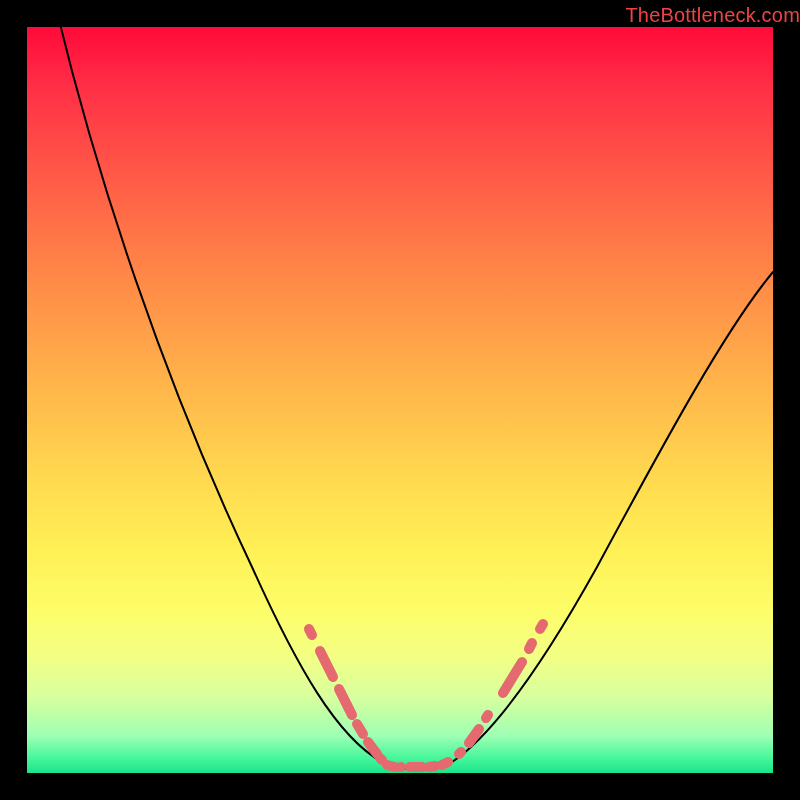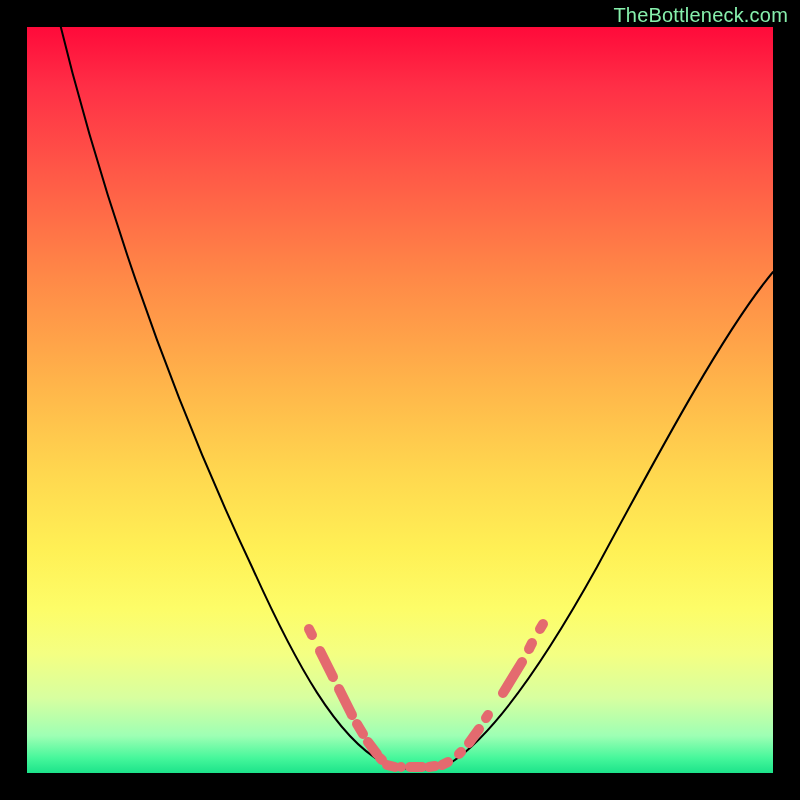--- a/index.html
+++ b/index.html
@@ -28,22 +28,22 @@
       #fdfd68 78%,
       #f4ff82 84%,
       #d7ffa0 90%,
       #9effb4 95%,
       #46f79b 98%,
       #1ce38a 100%);
   }
   .attribution {
     position: absolute;
     top: 4px;
-    right: 12px;
-    color: #86efac;
+    right: 0;
+    color: #ef4444;
     font-size: 20px;
     font-weight: 500;
     letter-spacing: 0.2px;
   }
   svg.curve {
     position: absolute;
     left: 0;
     top: 0;
     width: 746px;
     height: 746px;

